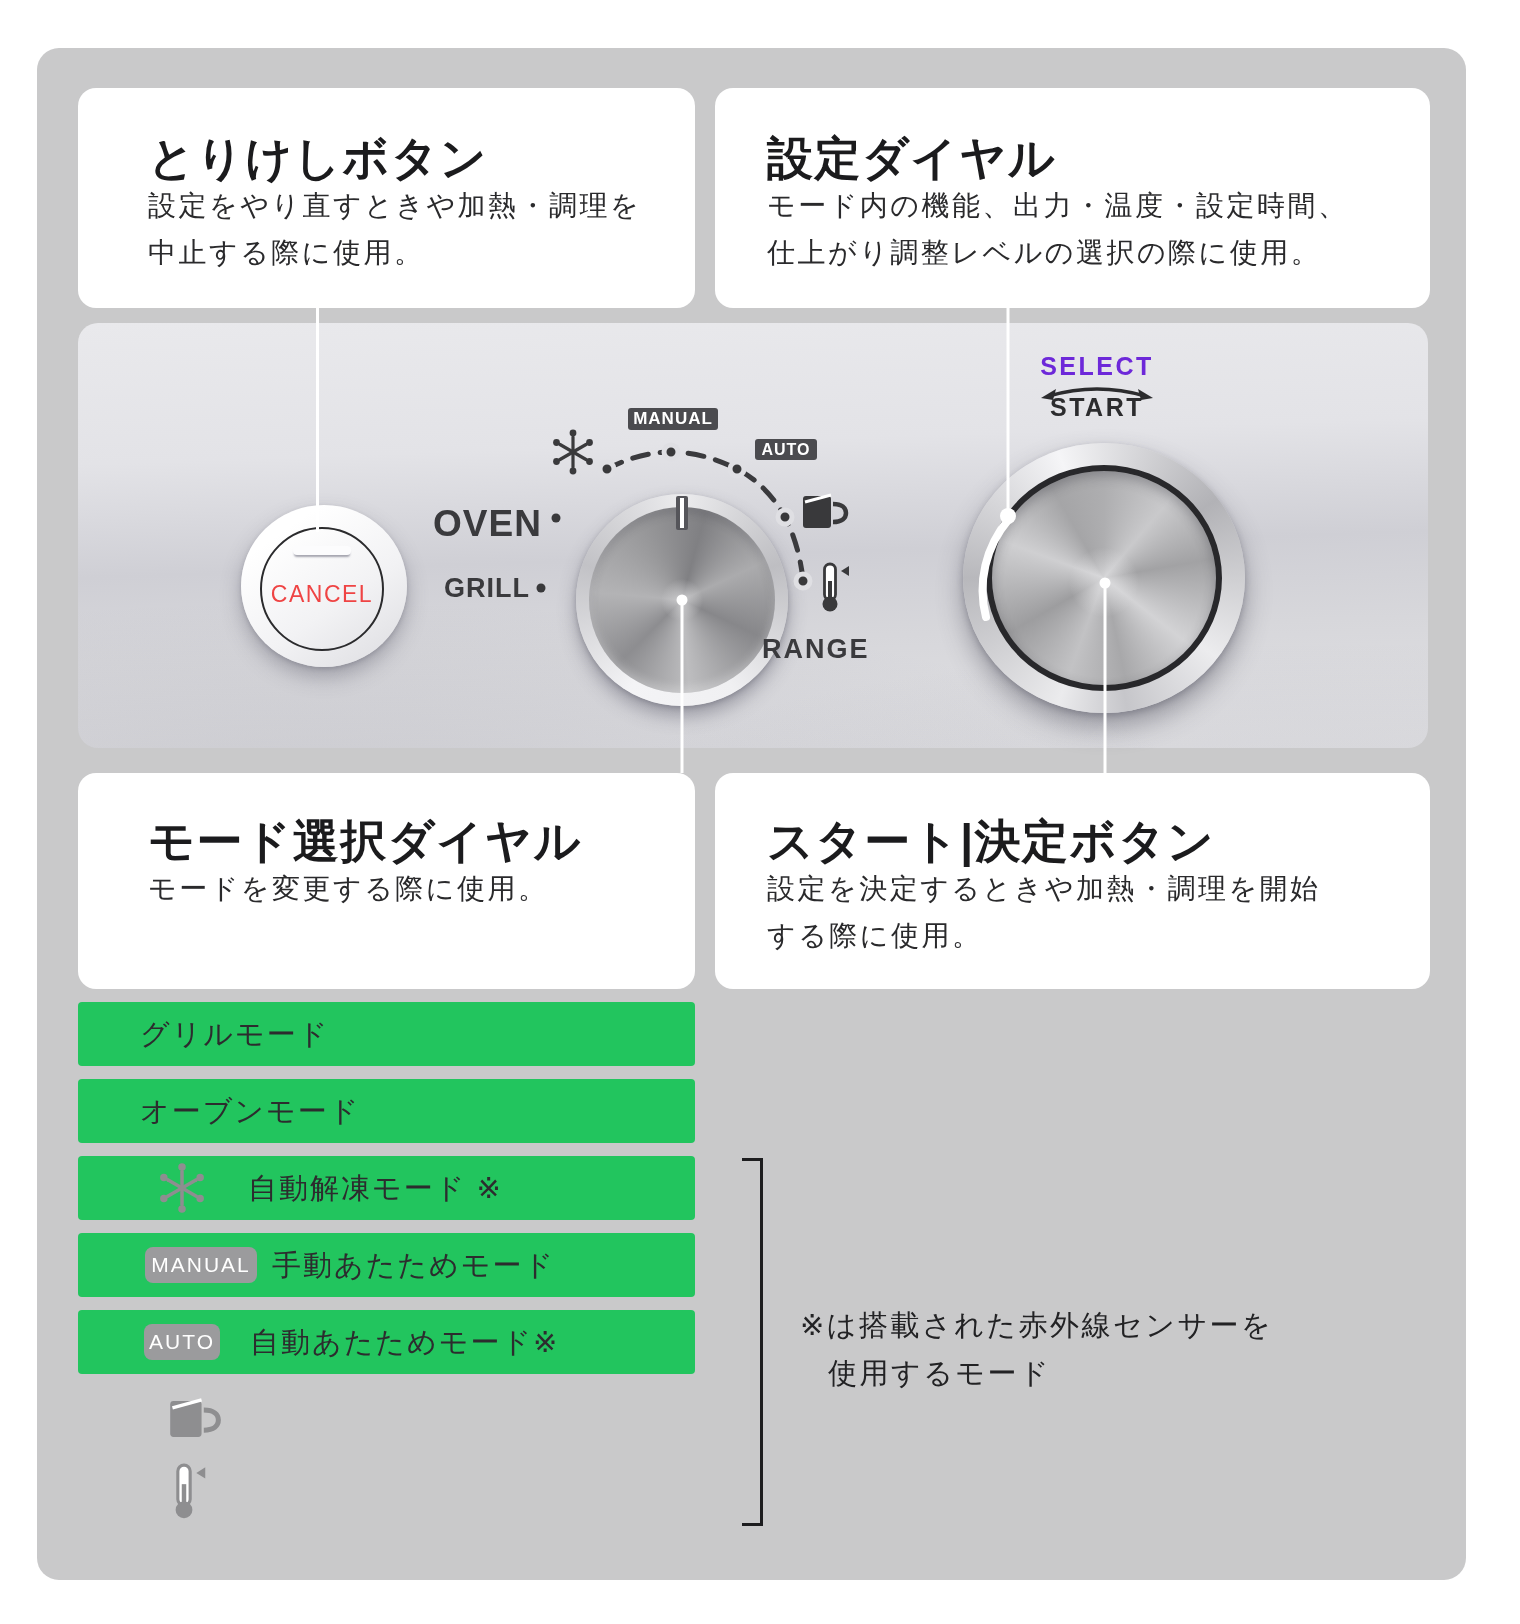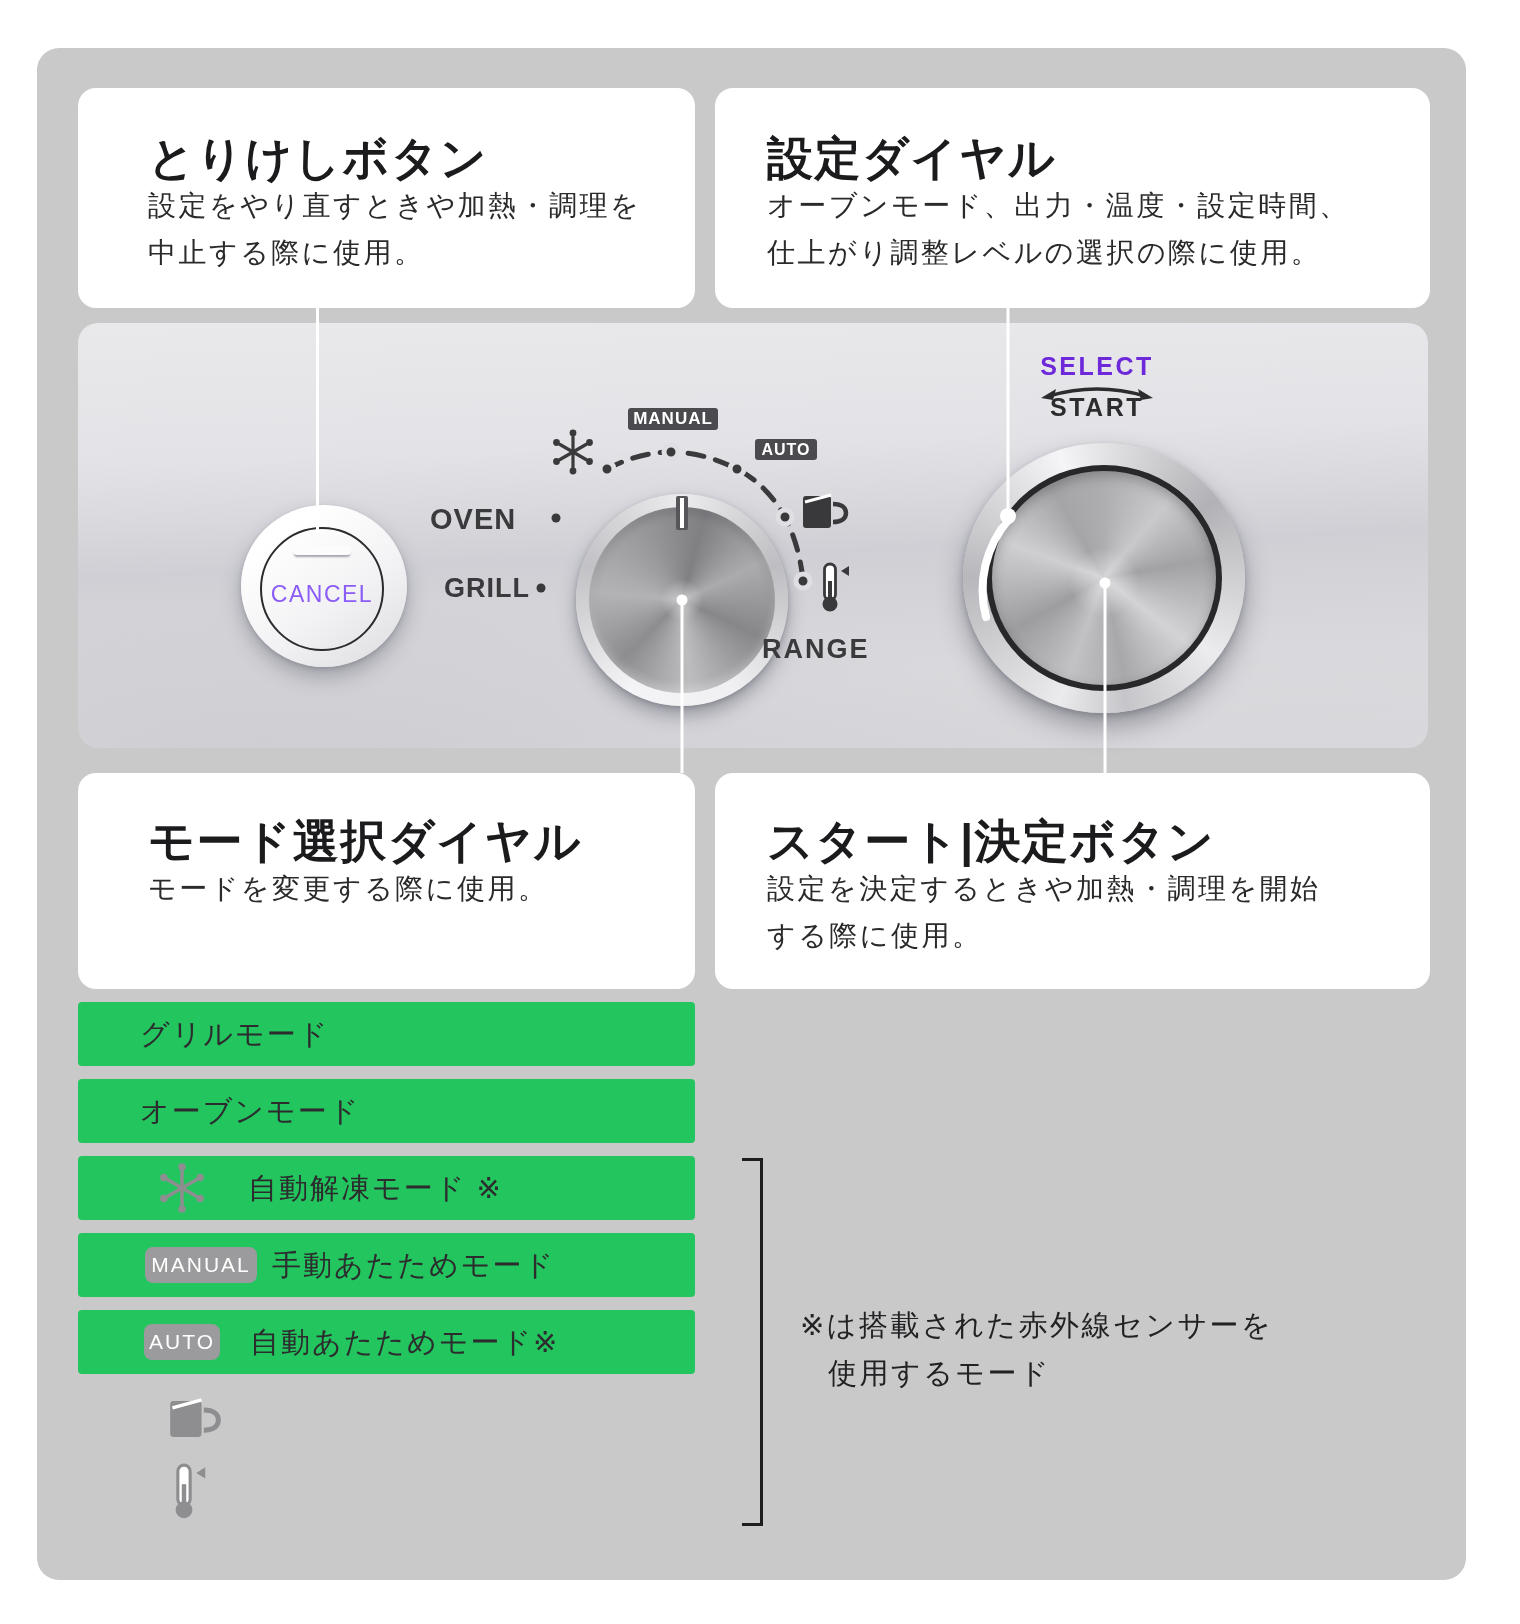--- a/index.html
+++ b/index.html
@@ -22,21 +22,21 @@
 
   
   .cancel-outer { position:absolute; left:241px; top:505px; width:166px; height:162px; border-radius:50%;
       background:linear-gradient(145deg,#ffffff 20%,#f2f2f4 60%,#dcdce0 100%);
       box-shadow:0 10px 20px rgba(80,80,95,.38), 0 2px 4px rgba(80,80,95,.25); }
   .cancel-inner { position:absolute; left:260px; top:527px; width:124px; height:124px; border-radius:50%;
       border:2.5px solid #2b2b2d; }
   .cancel-bar { position:absolute; left:293px; top:546px; width:58px; height:9px; border-radius:4px;
       background:#fcfcfd; box-shadow:0 3px 2px -1px rgba(120,120,135,.65); }
   .cancel-label { position:absolute; left:250px; top:581px; width:144px; text-align:center;
-      font-size:23px; font-weight:500; letter-spacing:1.5px; color:#8b5cf6; }
+      font-size:23px; font-weight:500; letter-spacing:1.5px; color:#ef4444; }
 
   
   .knob-mode-ring { position:absolute; left:576px; top:494px; width:212px; height:212px; border-radius:50%;
       background:conic-gradient(from 210deg,#f4f4f6,#c2c2c6 80deg,#ececee 150deg,#bebec2 220deg,#f0f0f2 300deg,#f4f4f6);
       box-shadow:0 10px 18px rgba(75,75,90,.42), 0 2px 5px rgba(75,75,90,.3); }
   .knob-mode-cone { position:absolute; left:589px; top:507px; width:186px; height:186px; border-radius:50%;
       background:
         radial-gradient(circle at 50% 50%, #c9c9cb 0%, rgba(150,150,155,0) 16%),
         conic-gradient(from -30deg,#98989a,#808083 45deg,#ababad 95deg,#87878a 145deg,#bdbdbf 205deg,#8d8d90 255deg,#b3b3b5 305deg,#98989a);
       box-shadow:inset 0 -4px 10px rgba(255,255,255,.35), inset 0 4px 10px rgba(40,40,50,.25); }
@@ -47,21 +47,21 @@
       box-shadow:0 14px 26px rgba(70,70,85,.45), 0 3px 6px rgba(70,70,85,.3); }
   .knob-big-cone { position:absolute; left:986px; top:465px; width:236px; height:226px; border-radius:50%;
       border:6px solid #28282b;
       background:
         radial-gradient(circle at 50% 52%, #dadadc 0%, rgba(165,165,170,0) 22%),
         conic-gradient(from 0deg,#aeaeb0,#c9c9cb 40deg,#a2a2a4 80deg,#d3d3d5 128deg,#a8a8aa 168deg,#c2c2c4 200deg,#9d9d9f 240deg,#cfcfd1 290deg,#a5a5a7 330deg,#aeaeb0);
       box-shadow:inset 0 5px 12px rgba(40,40,50,.3); }
 
   
   .p-label { position:absolute; font-weight:700; color:#3a3a3d; white-space:nowrap; }
-  .lbl-oven  { left:430px; top:503px; width:115px; text-align:left; font-size:29px; letter-spacing:1px; }
+  .lbl-oven  { left:430px; top:503px; width:115px; text-align:center; font-size:37px; letter-spacing:1px; }
   .lbl-grill { left:415px; top:573px; width:115px; text-align:right; font-size:27px; letter-spacing:1px; }
   .lbl-range { left:762px; top:634px; font-size:27px; letter-spacing:2px; }
   .lbl-select{ left:1036px; top:352px; width:122px; text-align:center; font-size:25px; letter-spacing:2.5px; color:#6d28d9; }
   .lbl-start { left:1036px; top:393px; width:122px; text-align:center; font-size:25px; letter-spacing:2.5px; color:#2c2c2e; }
   .p-badge { position:absolute; background:#4b4b4f; color:#ffffff; font-weight:700; text-align:center;
              border-radius:3px; letter-spacing:1px; }
   .badge-manual-panel { left:628px; top:408px; width:90px; height:22px; font-size:17px; line-height:22px; }
   .badge-auto-panel   { left:755px; top:439px; width:62px; height:21px; font-size:16px; line-height:21px; }
 
   
@@ -87,21 +87,21 @@
   <div class="canvas"></div>
 
   <div class="card" style="left:78px;top:88px;width:617px;height:220px;">
     <div class="card-title" style="left:70px;top:40px;">とりけしボタン</div>
     <div class="card-line" style="left:70px;top:94px;">設定をやり直すときや加熱・調理を</div>
     <div class="card-line" style="left:70px;top:141px;">中止する際に使用。</div>
   </div>
 
   <div class="card" style="left:715px;top:88px;width:715px;height:220px;">
     <div class="card-title" style="left:52px;top:40px;">設定ダイヤル</div>
-    <div class="card-line" style="left:52px;top:94px;">オーブンモード、出力・温度・設定時間、</div>
+    <div class="card-line" style="left:52px;top:94px;">モード内の機能、出力・温度・設定時間、</div>
     <div class="card-line" style="left:52px;top:141px;">仕上がり調整レベルの選択の際に使用。</div>
   </div>
 
   <div class="panel"></div>
 
   <div class="cancel-outer"></div>
   <div class="cancel-inner"></div>
   <div class="cancel-bar"></div>
   <div class="cancel-label">CANCEL</div>
 

